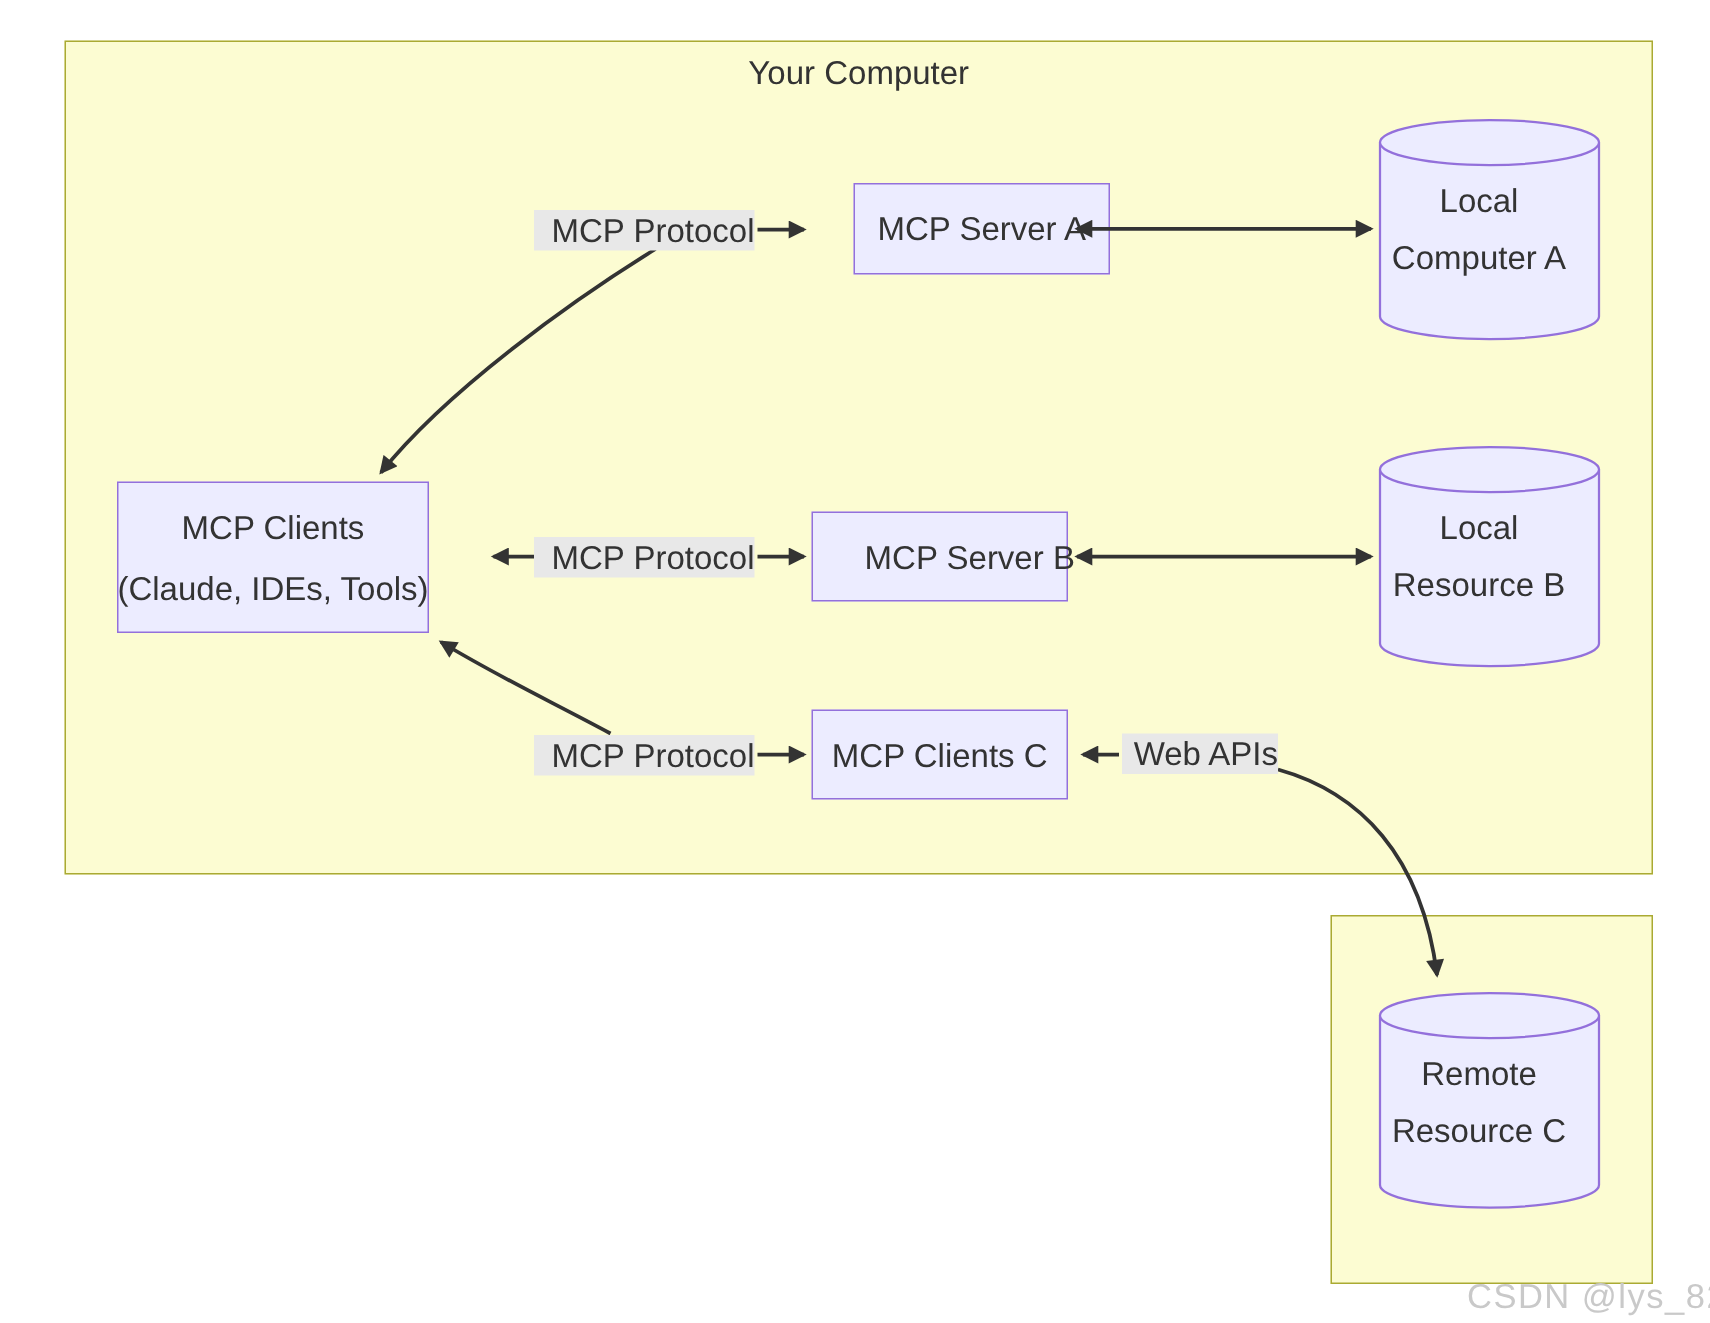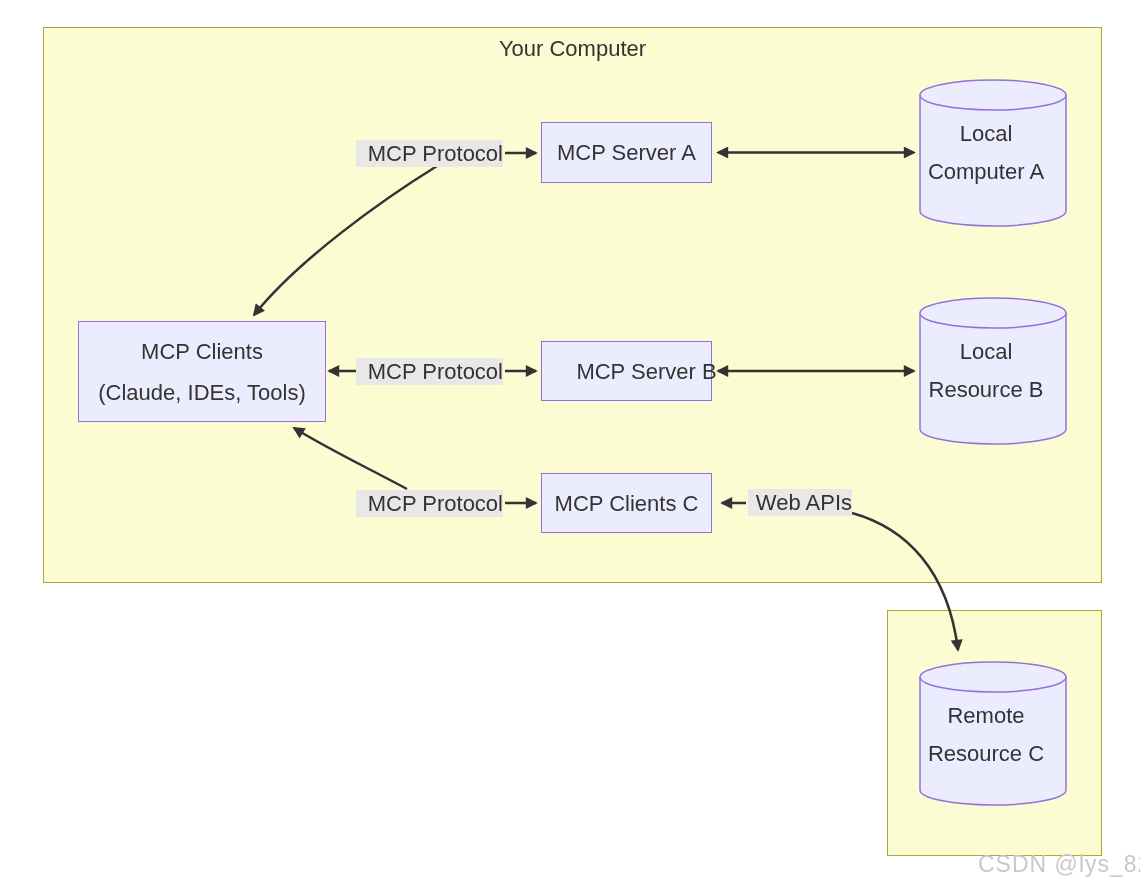--- a/index.html
+++ b/index.html
@@ -61,25 +61,25 @@
   </div>
   <div class="cyl-label" style="left:920px;top:333px;">
     <div class="line">Local</div>
     <div class="line">Resource B</div>
   </div>
   <div class="cyl-label" style="left:920px;top:697px;">
     <div class="line">Remote</div>
     <div class="line">Resource C</div>
   </div>
 
-  <div class="node" style="left:78px;top:321px;width:248px;height:101px;">
+  <div class="node" style="left:78px;top:321px;width:208px;height:101px;">
     <div class="line">MCP Clients</div>
     <div class="line">(Claude, IDEs, Tools)</div>
   </div>
-  <div class="node" style="left:541px;top:122px;width:171px;height:61px;">
+  <div class="node" style="left:569px;top:122px;width:171px;height:61px;">
     <div class="line">MCP Server A</div>
   </div>
   <div class="node" style="left:541px;top:341px;width:171px;height:60px;padding-left:40px;">
     <div class="line">MCP Server B</div>
   </div>
   <div class="node" style="left:541px;top:473px;width:171px;height:60px;">
     <div class="line">MCP Clients C</div>
   </div>
 
   <svg class="layer" width="1140" height="882">

